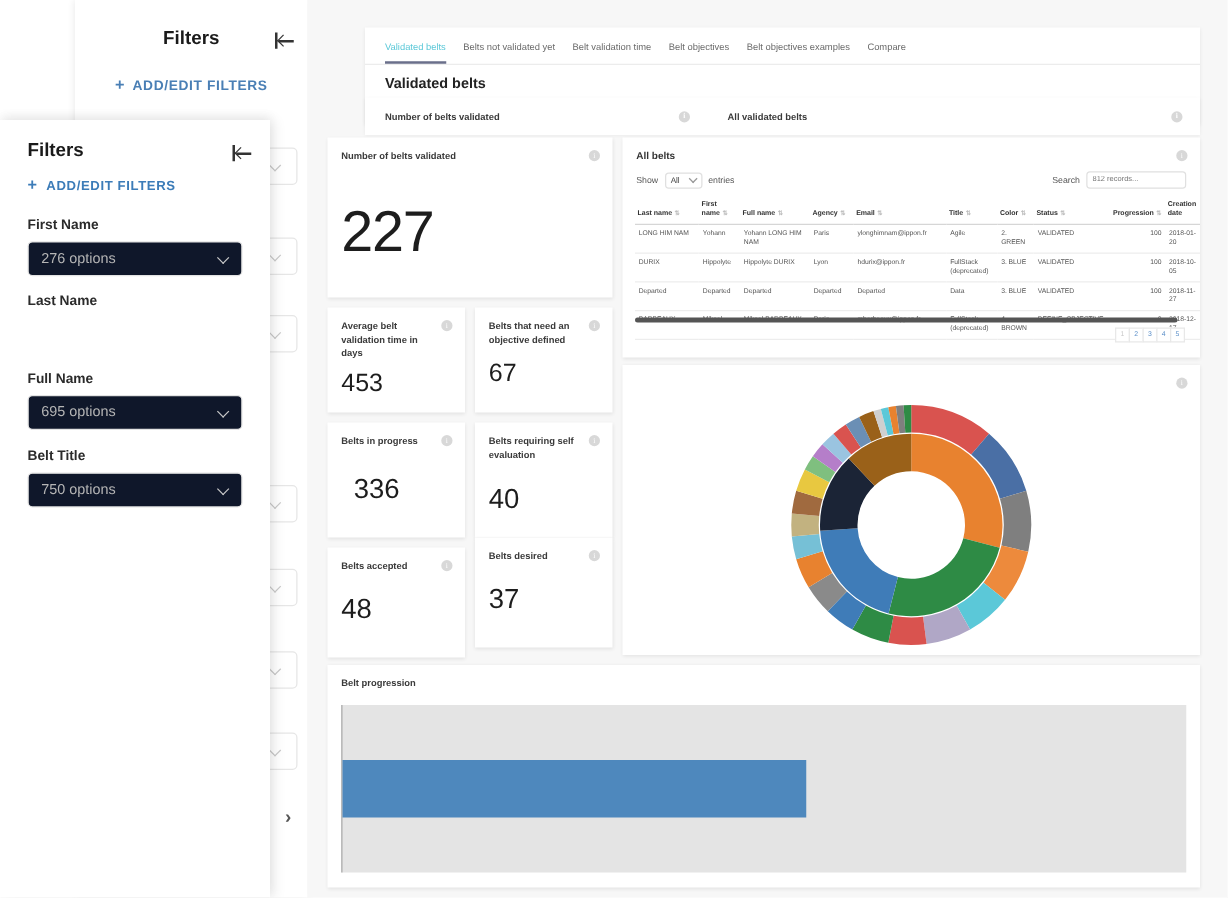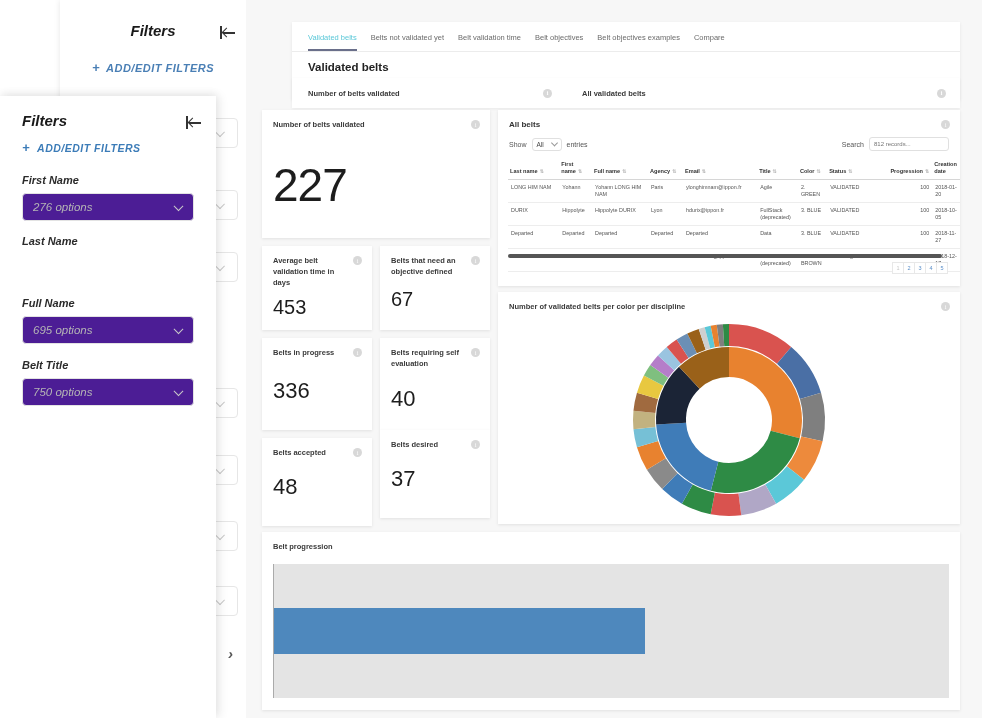--- a/index.html
+++ b/index.html
@@ -10,21 +10,20 @@
     font-family: "Liberation Sans", sans-serif;
     color: #333;
     overflow: hidden;
     position: relative;
   }
 
   
   .filters-bg {
     position:absolute; left:0; top:0; width:246px; height:718px;
     background:#ffffff;
-    font-style:italic;
   }
   .panel-back {
     position:absolute; left:60px; top:0; width:186px; height:718px;
     background:#ffffff;
     box-shadow: 0 0 6px rgba(0,0,0,.10);
   }
   .panel-back-head {
     position:absolute; left:0; top:22px; width:186px;
     text-align:center; font-size:15px; font-weight:bold; color:#1a1a1a;
   }
@@ -64,21 +63,21 @@
   .pf-addedit {
     position:absolute; left:22px; top:44px;
     font-size:10.5px; letter-spacing:.5px; color:#3c7cb8; font-weight:600;
   }
   .pf-addedit .plus { font-weight:700; margin-right:7px; font-size:13px; }
 
   .filter-group { position:absolute; left:22px; width:172px; }
   .filter-label { font-size:11px; font-weight:bold; color:#2b2b2b; margin-bottom:7px; }
   .filter-select {
     position:relative; height:28px; border:1px solid #e3e3e3; border-radius:4px;
-    background:#4c1d95; display:flex; align-items:center; padding:0 10px;
+    background:#0f172a; display:flex; align-items:center; padding:0 10px;
   }
   .filter-select .val { font-size:11.5px; color:#b5b5b5; }
   .filter-select .chev {
     position:absolute; right:11px; top:50%;
     transform:translate(0,-60%) rotate(45deg);
     width:7px; height:7px;
     border-right:1.4px solid #c9c9c9; border-bottom:1.4px solid #c9c9c9;
   }
   .expand-arrow {
     position:absolute; left:228px; top:645px;
@@ -153,21 +152,21 @@
   
   #kpi-main   { left:262px; top:110px; width:228px; height:128px; }
   #kpi-main .kpi-value { top:48px; font-size:46px; letter-spacing:-1px; }
 
   #kpi-avg    { left:262px; top:246px; width:110px; height:84px; }
   #kpi-avg .kpi-value { top:50px; font-size:20px; }
   #kpi-obj    { left:380px; top:246px; width:110px; height:84px; }
   #kpi-obj .kpi-value { top:42px; font-size:20px; }
 
   #kpi-prog   { left:262px; top:338px; width:110px; height:92px; }
-  #kpi-prog .kpi-value { top:40px; font-size:22px; }
+  #kpi-prog .kpi-value { top:40px; font-size:22px;margin-left:10px; }
   #kpi-self   { left:380px; top:338px; width:110px; height:92px; }
   #kpi-self .kpi-value { top:48px; font-size:22px; }
 
   #kpi-acc    { left:262px; top:438px; width:110px; height:88px; }
   #kpi-acc .kpi-value { top:36px; font-size:22px; }
   #kpi-des    { left:380px; top:430px; width:110px; height:88px; }
   #kpi-des .kpi-value { top:36px; font-size:22px; }
 
   
   #table-card { left:498px; top:110px; width:462px; height:176px; }
@@ -471,21 +470,20 @@
   <div class="tbl-pager">
     <div class="pg first">1</div>
     <div class="pg">2</div>
     <div class="pg">3</div>
     <div class="pg">4</div>
     <div class="pg">5</div>
   </div>
 </div>
 
 <div class="card" id="donut-card">
-  <div class="card-title">Number of validated belts per color per discipline</div>
   <span class="card-dot info-dot"></span>
   <div class="donut-wrap">
     <svg id="donut-svg" width="462" height="204" viewBox="0 0 462 204">
         <path d="M 231 6 A 96 96 0 0 1 293.2299259495477 28.901187996563095 L 278.96890125277633 45.652999080684054 A 74 74 0 0 0 231 28 Z" fill="#d9534f"></path>
         <path d="M 293.2299259495477 28.901187996563095 A 96 96 0 0 1 323.03211389151943 74.68535168342089 L 301.94142112471286 80.94495858930361 A 74 74 0 0 0 278.96890125277633 45.652999080684054 Z" fill="#4a6fa5"></path>
         <path d="M 323.03211389151943 74.68535168342089 A 96 96 0 0 1 324.5930795694551 123.36200965980618 L 303.14466550145494 118.46654911276727 A 74 74 0 0 0 301.94142112471286 80.94495858930361 Z" fill="#7f7f7f"></path>
         <path d="M 324.5930795694551 123.36200965980618 A 96 96 0 0 1 306.05582231693086 161.8550209784384 L 288.8555297026342 148.13824533754627 A 74 74 0 0 0 303.14466550145494 118.46654911276727 Z" fill="#ed8a3c"></path>
         <path d="M 306.05582231693086 161.8550209784384 A 96 96 0 0 1 278.108884992378 185.64659559584538 L 267.3130988482914 166.4775841051308 A 74 74 0 0 0 288.8555297026342 148.13824533754627 Z" fill="#5bc8d8"></path>
         <path d="M 278.108884992378 185.64659559584538 A 96 96 0 0 1 243.27620752171256 197.21184132703164 L 240.46290996465345 175.3924610229202 A 74 74 0 0 0 267.3130988482914 166.4775841051308 Z" fill="#b0a7c6"></path>
         <path d="M 243.27620752171256 197.21184132703164 A 96 96 0 0 1 212.64877164466824 196.22967907114227 L 216.85426147609846 174.63537761733883 A 74 74 0 0 0 240.46290996465345 175.3924610229202 Z" fill="#d9534f"></path>

